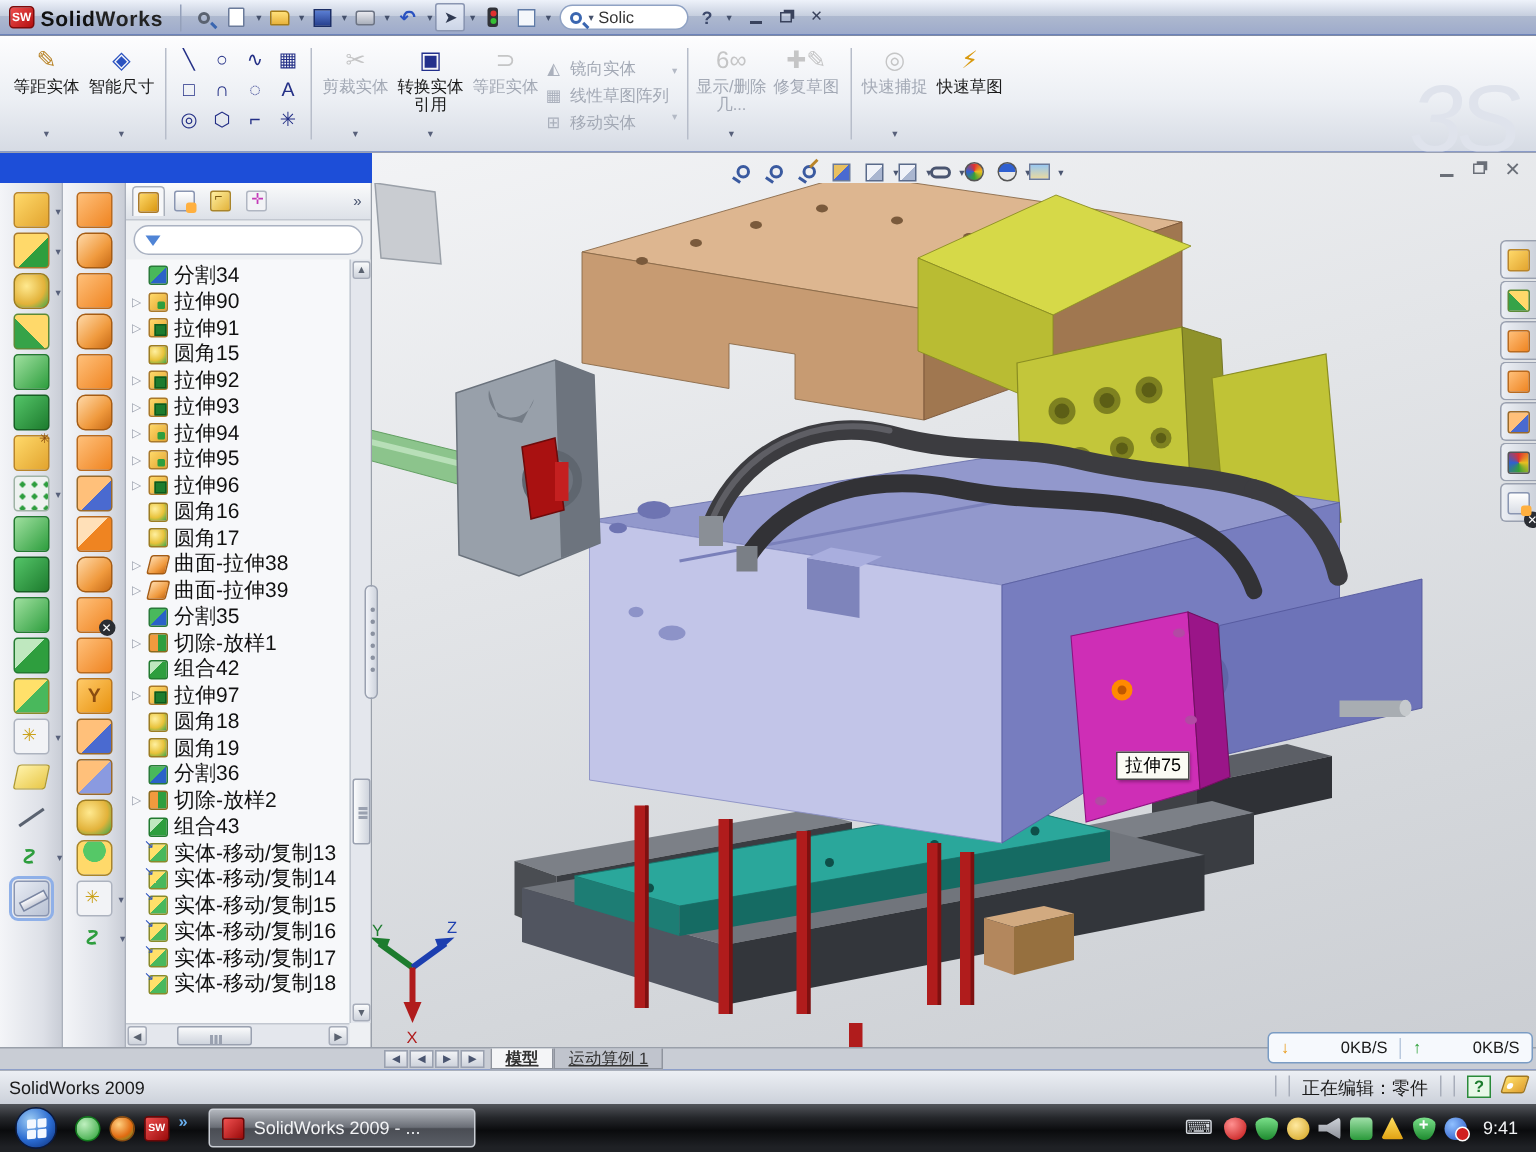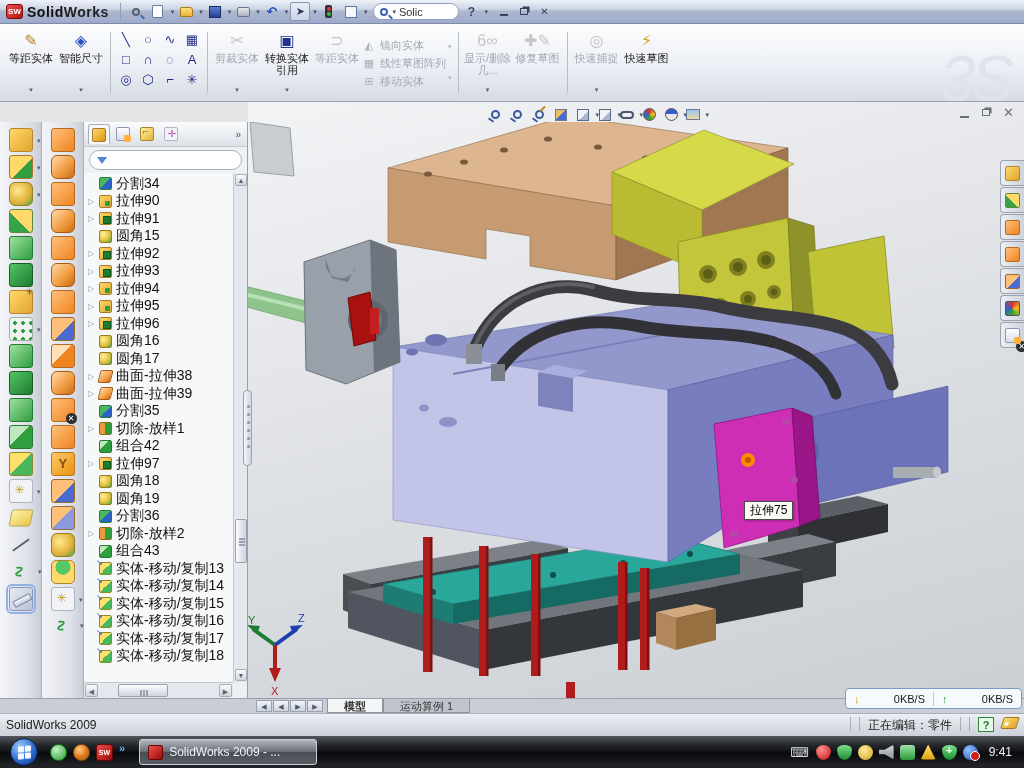--- a/index.html
+++ b/index.html
@@ -1,18 +1,18 @@
 <!DOCTYPE html>
 <html><head>
 <meta charset="utf-8">
 <style>
   * { box-sizing: border-box; margin:0; padding:0; }
   html,body { width:1024px; height:768px; overflow:hidden; }
   body { font-family:"Liberation Sans","DejaVu Sans",sans-serif; font-size:12px; color:#1a1a1a; }
-  #root { position:relative; width:1024px; height:768px; background:#e5e5e5; }
+  #root { position:relative; width:1024px; height:768px; background:#1d4ed8; }
 
   
   .titlebar { position:absolute; left:0; top:0; width:1024px; height:24px;
     background:linear-gradient(#eef2fa,#c7cfdf 45%,#aeb9cf 46%,#9daacb);
     display:flex; align-items:center; gap:2px; padding:0 4px; border-bottom:1px solid #7f8aa4; }
   .sw-logo { display:flex; align-items:center; gap:4px; padding:0 6px 0 2px; }
   .sw-cube { width:17px; height:15px; border-radius:3px; background:linear-gradient(135deg,#f05050,#b40f0f);
     color:#fff; font-size:8px; font-weight:bold; display:flex; align-items:center; justify-content:center; border:1px solid #7d0a0a;}
   .sw-name { font-size:14px; font-weight:bold; color:#222; letter-spacing:0.5px;}
   .sw-name b{color:#111}
@@ -172,21 +172,21 @@
   .tooltip { position:absolute; left:744px; top:501px; background:#fbfbf4; border:1px solid #4a4a4a; padding:0 5px; font-size:12px; line-height:17px; color:#000; z-index:8; box-shadow:1px 1px 2px rgba(0,0,0,0.3);}
   .netbox { position:absolute; left:845px; top:688px; width:177px; height:21px; background:#f6f9fd; border:1px solid #7a9cc4; border-radius:4px; display:flex; align-items:center; z-index:9; font-size:11px;}
   .netbox .half { flex:1; display:flex; align-items:center; justify-content:space-between; padding:0 8px;}
   .netbox .sep { width:1px; height:14px; background:#b9c9de;}
   .arr-dn { color:#e8960f; font-weight:bold;} .arr-up { color:#2aa035; font-weight:bold;}
 
   
   .sheetrow { position:absolute; left:0; top:698px; width:1024px; height:15px; background:#c9cdd5; border-top:1px solid #9aa0aa; display:flex; align-items:stretch; font-size:11px;}
   .snav { display:flex; margin-left:256px; gap:1px; padding:1px 4px 1px 0;}
   .snav .nb { width:16px; background:linear-gradient(#f2f3f6,#ced3dc); border:1px solid #9aa1b0; font-size:7px; color:#4a5570; text-align:center; line-height:11px;}
-  .stab { padding:0 16px; line-height:14px; border:1px solid #8f949e; border-top:none; background:#c0c4cd; color:#333; }
+  .stab { padding:0 9px; line-height:14px; border:1px solid #8f949e; border-top:none; background:#c0c4cd; color:#333;text-decoration:underline; }
   .stab.active { background:#f4f5f7; font-weight:bold; }
 
   
   .statusbar { position:absolute; left:0; top:713px; width:1024px; height:23px; background:linear-gradient(#eceff4,#ccd1da); border-top:1px solid #aab0bb; display:flex; align-items:center; padding:0 6px; font-size:12px;}
   .sb-right { margin-left:auto; display:flex; gap:8px; }
   .sb-sep { width:1px; height:14px; background:#a7adba; }
   .sb-q { width:16px; height:15px; background:#e8f8e8; border:1px solid #2a8a3a; color:#1d7c2e; font-weight:bold; font-size:11px; text-align:center; line-height:14px;}
   .sb-tag { width:16px; height:12px; background:linear-gradient(135deg,#ffe06a,#e0a030); border:1px solid #a07820; transform:skewX(-18deg); border-radius:2px; position:relative;}
   .sb-tag::after{content:""; position:absolute; left:2px; top:4px; width:4px; height:4px; border-radius:50%; background:#fff;}
 

